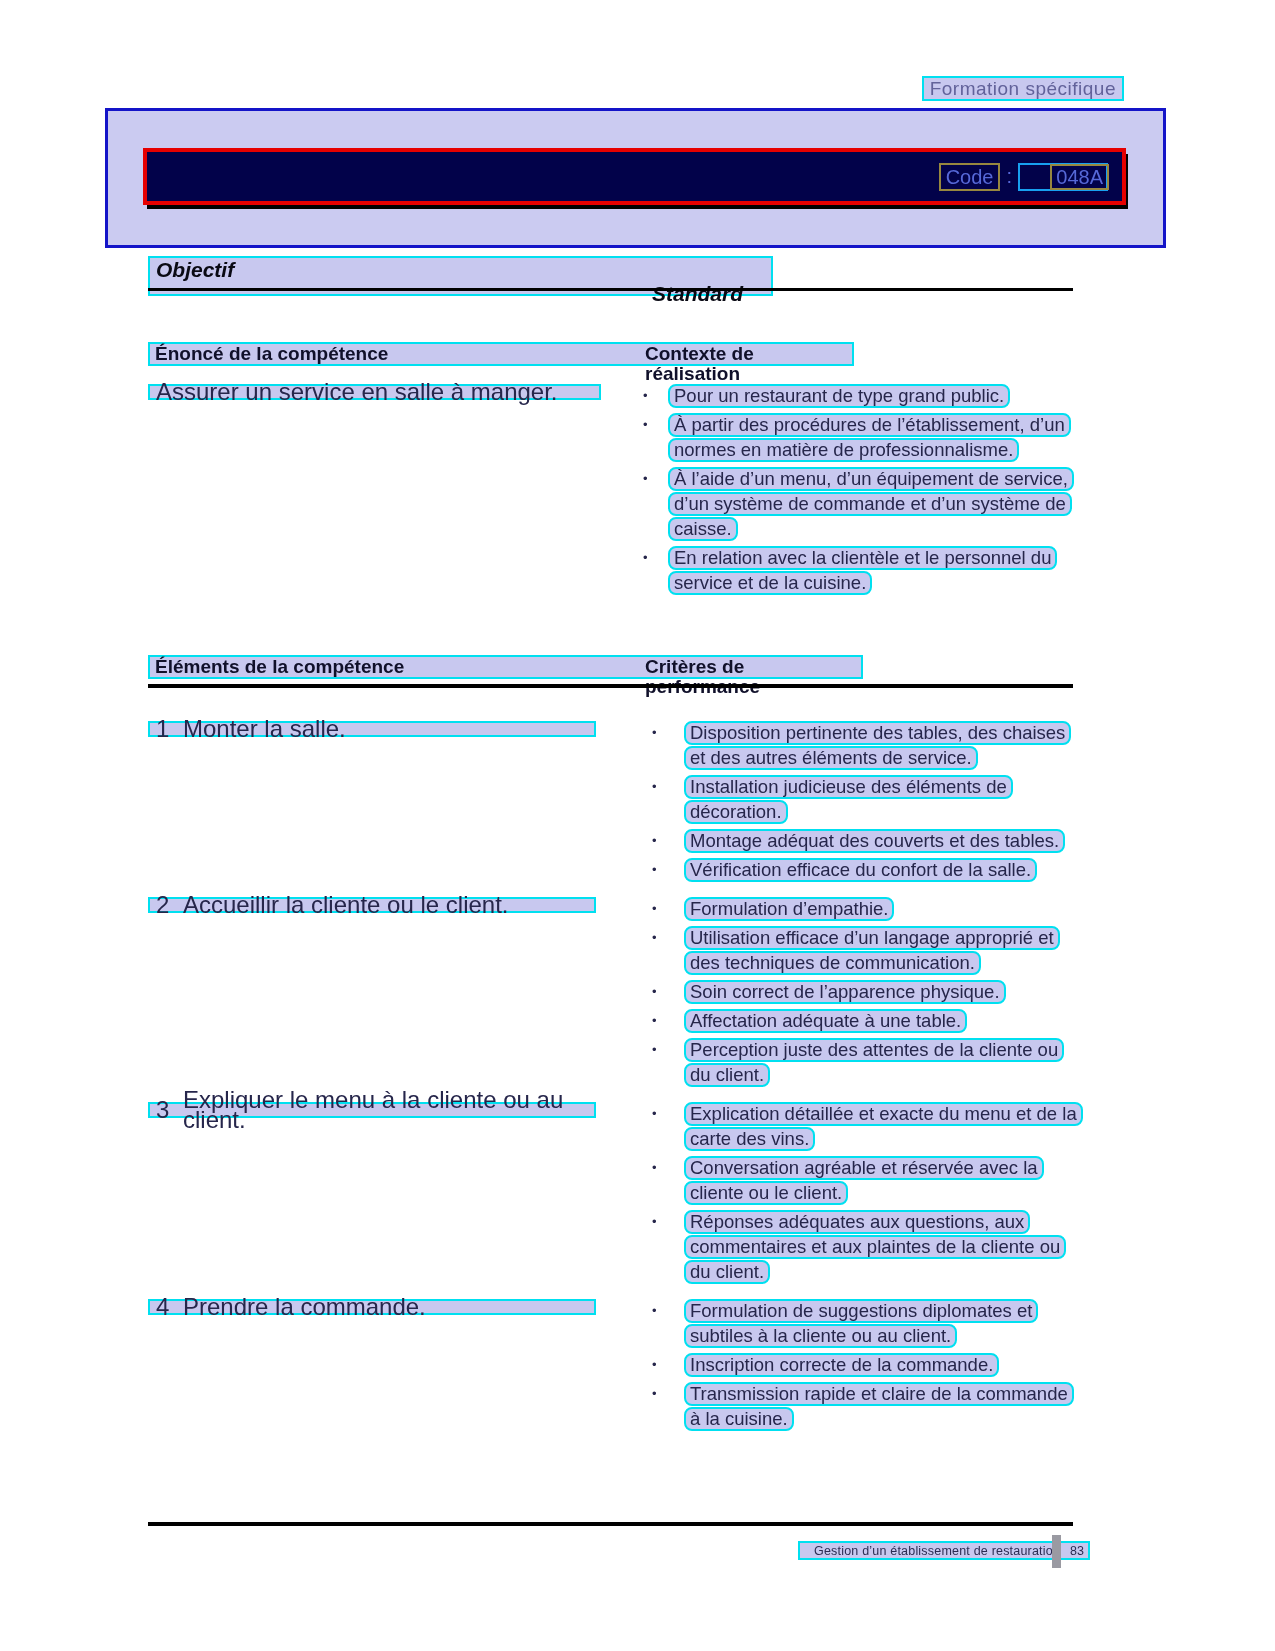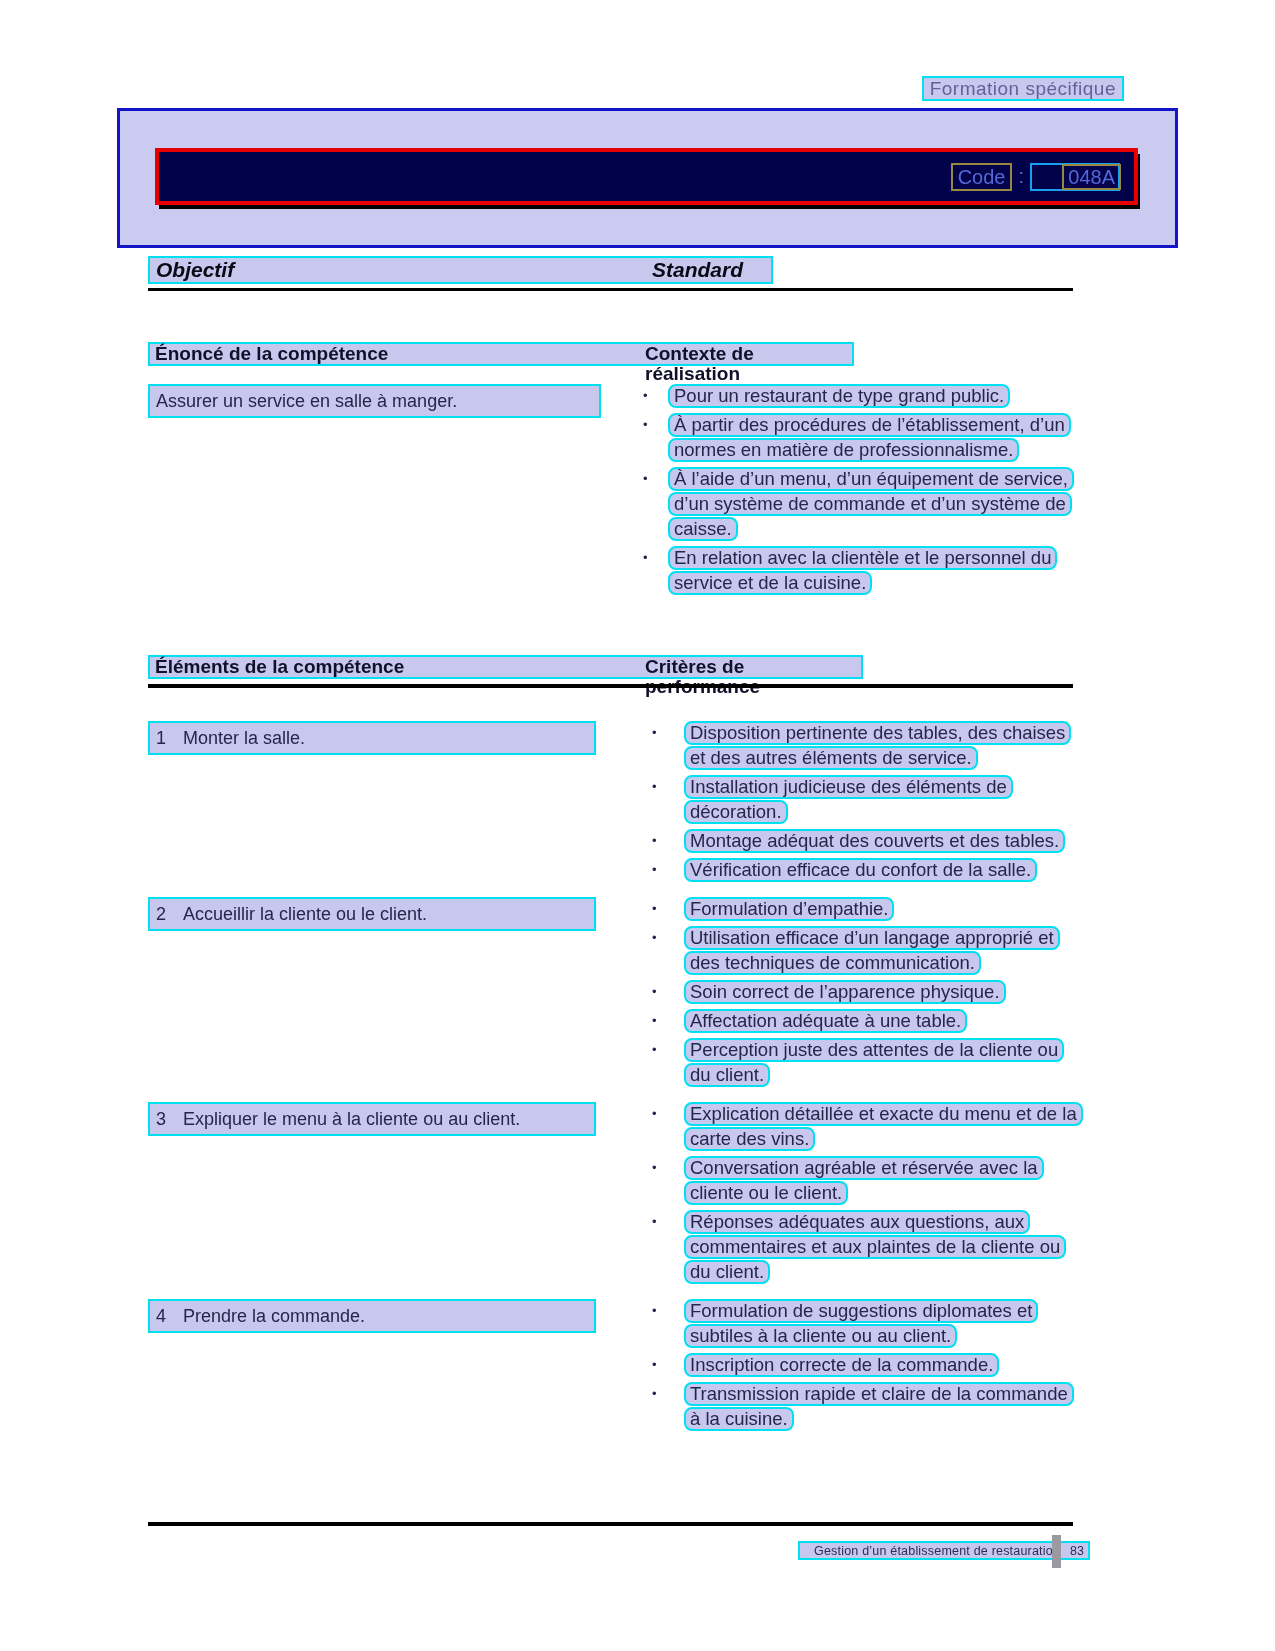--- a/index.html
+++ b/index.html
@@ -11,59 +11,59 @@
   body{background:#ffffff; font-family:"Liberation Sans", sans-serif; color:var(--ink);}
   .page{position:relative; width:1275px; height:1651px; background:#fff; overflow:hidden;}
 
   .hl{background:var(--lav); border:2px solid var(--cyan);}
 
   
   .corner-label{position:absolute; top:76px; right:151px; font-size:19px; letter-spacing:.5px;
     color:#62629a; padding:0 6px; line-height:21px;text-align:right;}
 
   
-  .header-box{position:absolute; left:117px; top:108px; width:1061px; height:140px;
+  .header-box{position:absolute; left:105px; top:108px; width:1061px; height:140px;
     background:#cbcbf1; border:3px solid var(--blue);}
   .title-plate{position:absolute; left:35px; top:37px; width:983px; height:57px;
     background:var(--navy); border:4px solid var(--red); box-shadow:3px 5px 0 -1px #000;
     display:flex; align-items:center; justify-content:flex-end; padding-right:14px; gap:4px;}
   .code-label{color:var(--codeblue); font-size:20px; line-height:24px; border:2px solid var(--tan); padding:0 5px;}
   .code-colon{color:var(--codeblue); font-size:20px; margin:0 2px;}
   .code-field{width:90px; height:28px; border:2px solid var(--fieldblue);
     display:flex; align-items:center; justify-content:flex-end;}
   .code-value{color:var(--codeblue); font-size:20px; line-height:22px; border:2px solid var(--tan);
     padding:0 4px; margin-right:-3px;}
 
   
-  .objectif-bar{position:absolute; left:148px; top:256px; width:625px; height:28px;}
+  .objectif-bar{position:absolute; left:148px; top:256px; width:625px; height:40px;}
   .objectif-bar span{position:absolute; top:0; font-size:21px; font-weight:bold; font-style:italic;
     color:#0a0a14; line-height:24px;}
   .objectif-bar .lbl-left{left:6px;}
-  .objectif-bar .lbl-right{left:502px;}
+  .objectif-bar .lbl-right{left:502px;margin-top:24px;}
   .rule{position:absolute; left:148px; width:925px; background:#000;}
   .rule-1{top:288px; height:3px;}
 
   
   .section{position:absolute; left:148px; width:925px;}
   .sec-1{top:342px;}
   .sec-2{top:655px;}
   .header-bar{position:relative; height:24px;}
   .header-bar span{position:absolute; top:0; font-size:19px; font-weight:bold; color:var(--heading); line-height:20px;}
   .header-bar .h-left{left:5px;}
   .header-bar .h-right{left:495px;}
   .hb1{width:706px;}
   .hb2{width:715px;}
   .rule-2{position:relative; left:0; margin-top:5px; height:4px; width:925px; background:#000;}
 
   .rows-1{margin-top:18px;}
   .rows-2{margin-top:33px;}
   .row{display:flex;}
   .row + .row{margin-top:10px;}
   .cell-left{width:495px; flex:none;}
-  .bar-left{height:34px; line-height:20px; font-size:18px; padding:0 6px; color:var(--ink);
+  .bar-left{height:16px; line-height:20px; font-size:24px; padding:0 6px; color:var(--ink);
     display:flex; align-items:center;}
   .sec-1 .bar-left{width:453px;}
   .sec-2 .bar-left{width:448px;}
   .num{display:inline-block; min-width:27px;}
   .cell-right{flex:1;}
   .bullet-item{display:flex; margin-bottom:4px;}
   .dot{flex:none; width:25px; line-height:23px; font-size:13px; color:var(--ink);}
   .sec-2 .dot{margin-left:9px; width:32px;}
   .lines{flex:none;}
   .line{width:fit-content; font-size:18.5px; line-height:19px; padding:0 4px 1px 4px;

